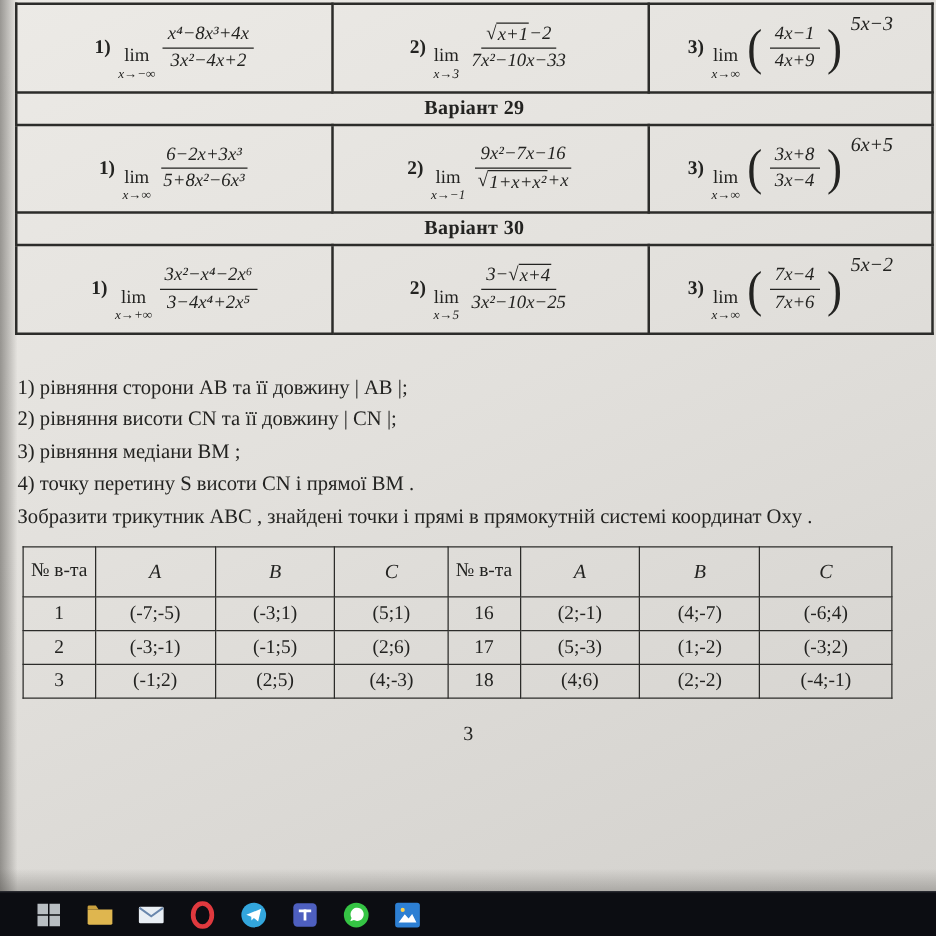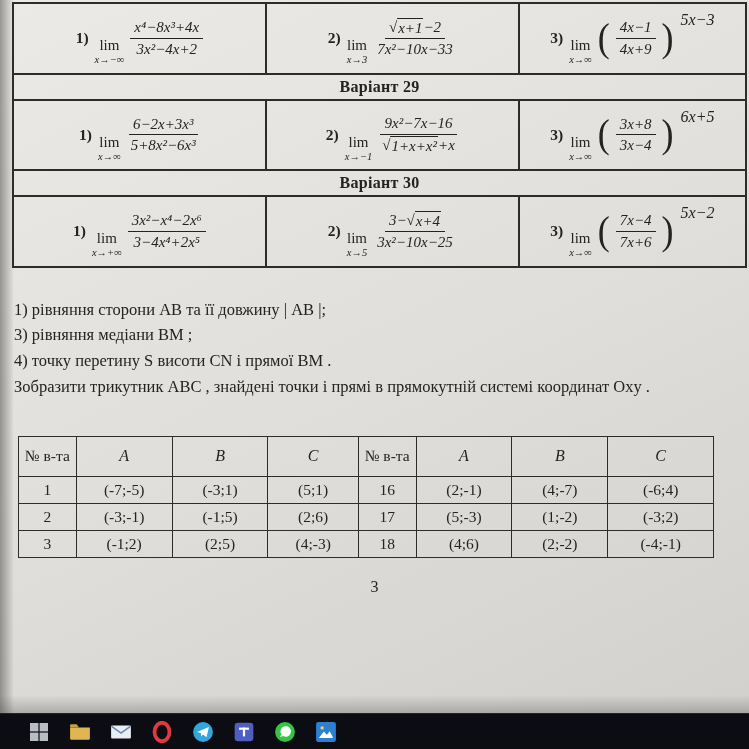--- a/index.html
+++ b/index.html
@@ -41,21 +41,21 @@
   .expsup { font-size:16px; font-style:italic; align-self:flex-start; margin:0 0 0 1px; white-space:nowrap; }
 
   
   .task2 { margin:30px 16px 0 14px; font-size:16.5px; line-height:1.5; }
   .task2-intro { text-indent:64px; }
   .task2-intro b { letter-spacing:.2px; }
   .task2-item { margin-top:1px; }
   .task2-outro { margin-top:1px; }
 
   
-  table.coords { width:696px; margin:36px 0 0 18px; border-collapse:collapse; font-size:15.5px; text-align:center; }
+  table.coords { width:696px; margin:12px 0 0 18px; border-collapse:collapse; font-size:15.5px; text-align:center; }
   table.coords th, table.coords td { border:1.6px solid #2c2c2a; padding:3px 2px; font-weight:normal; }
   table.coords th { height:40px; line-height:1.2; }
   table.coords th.ital { font-style:italic; font-size:16px; }
   table.coords th:nth-child(1), table.coords th:nth-child(5) { width:8.3%; }
   table.coords th:nth-child(2), table.coords th:nth-child(3) { width:13.8%; }
   table.coords th:nth-child(4) { width:13%; }
   table.coords th:nth-child(6), table.coords th:nth-child(7) { width:13.8%; }
   table.coords td { height:27px; }
 
   .page-number { text-align:center; margin-top:20px; font-size:16px; }
@@ -224,20 +224,21 @@
                 <span class="expsup">5x−2</span>
               </span>
             </td>
           </tr>
         </tbody>
     </table>
 
     <div class="task2">
       <div id="task2-items">
           <div class="task2-item">1) рівняння сторони AB та її довжину | AB |;</div>
+          <div class="task2-item">2) рівняння висоти CN та її довжину | CN |;</div>
           <div class="task2-item">3) рівняння медіани BM ;</div>
           <div class="task2-item">4) точку перетину S висоти CN і прямої BM .</div>
         </div>
       <p class="task2-outro">Зобразити трикутник ABC , знайдені точки і прямі в прямокутній системі координат Oxy .</p>
     </div>
 
     <table class="coords">
       <tbody id="coords-body">
           <tr>
             <th>№ в-та</th>

